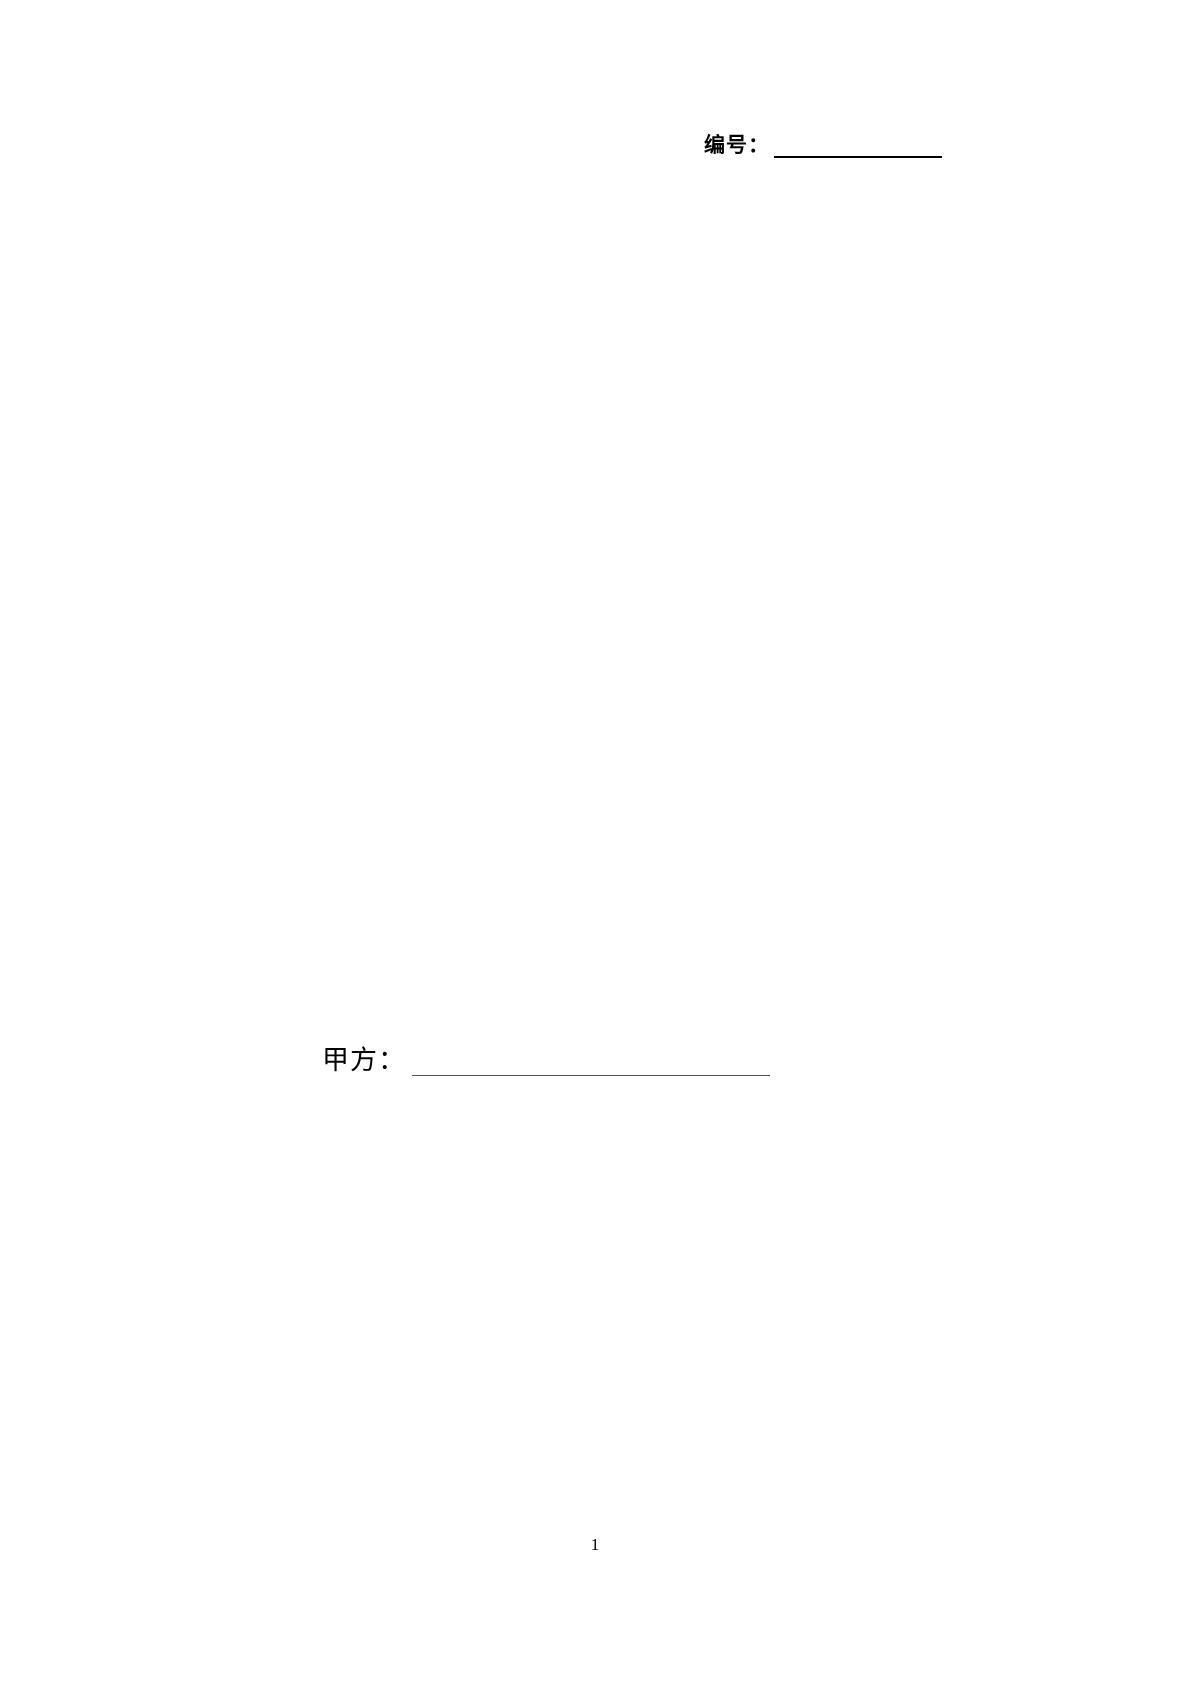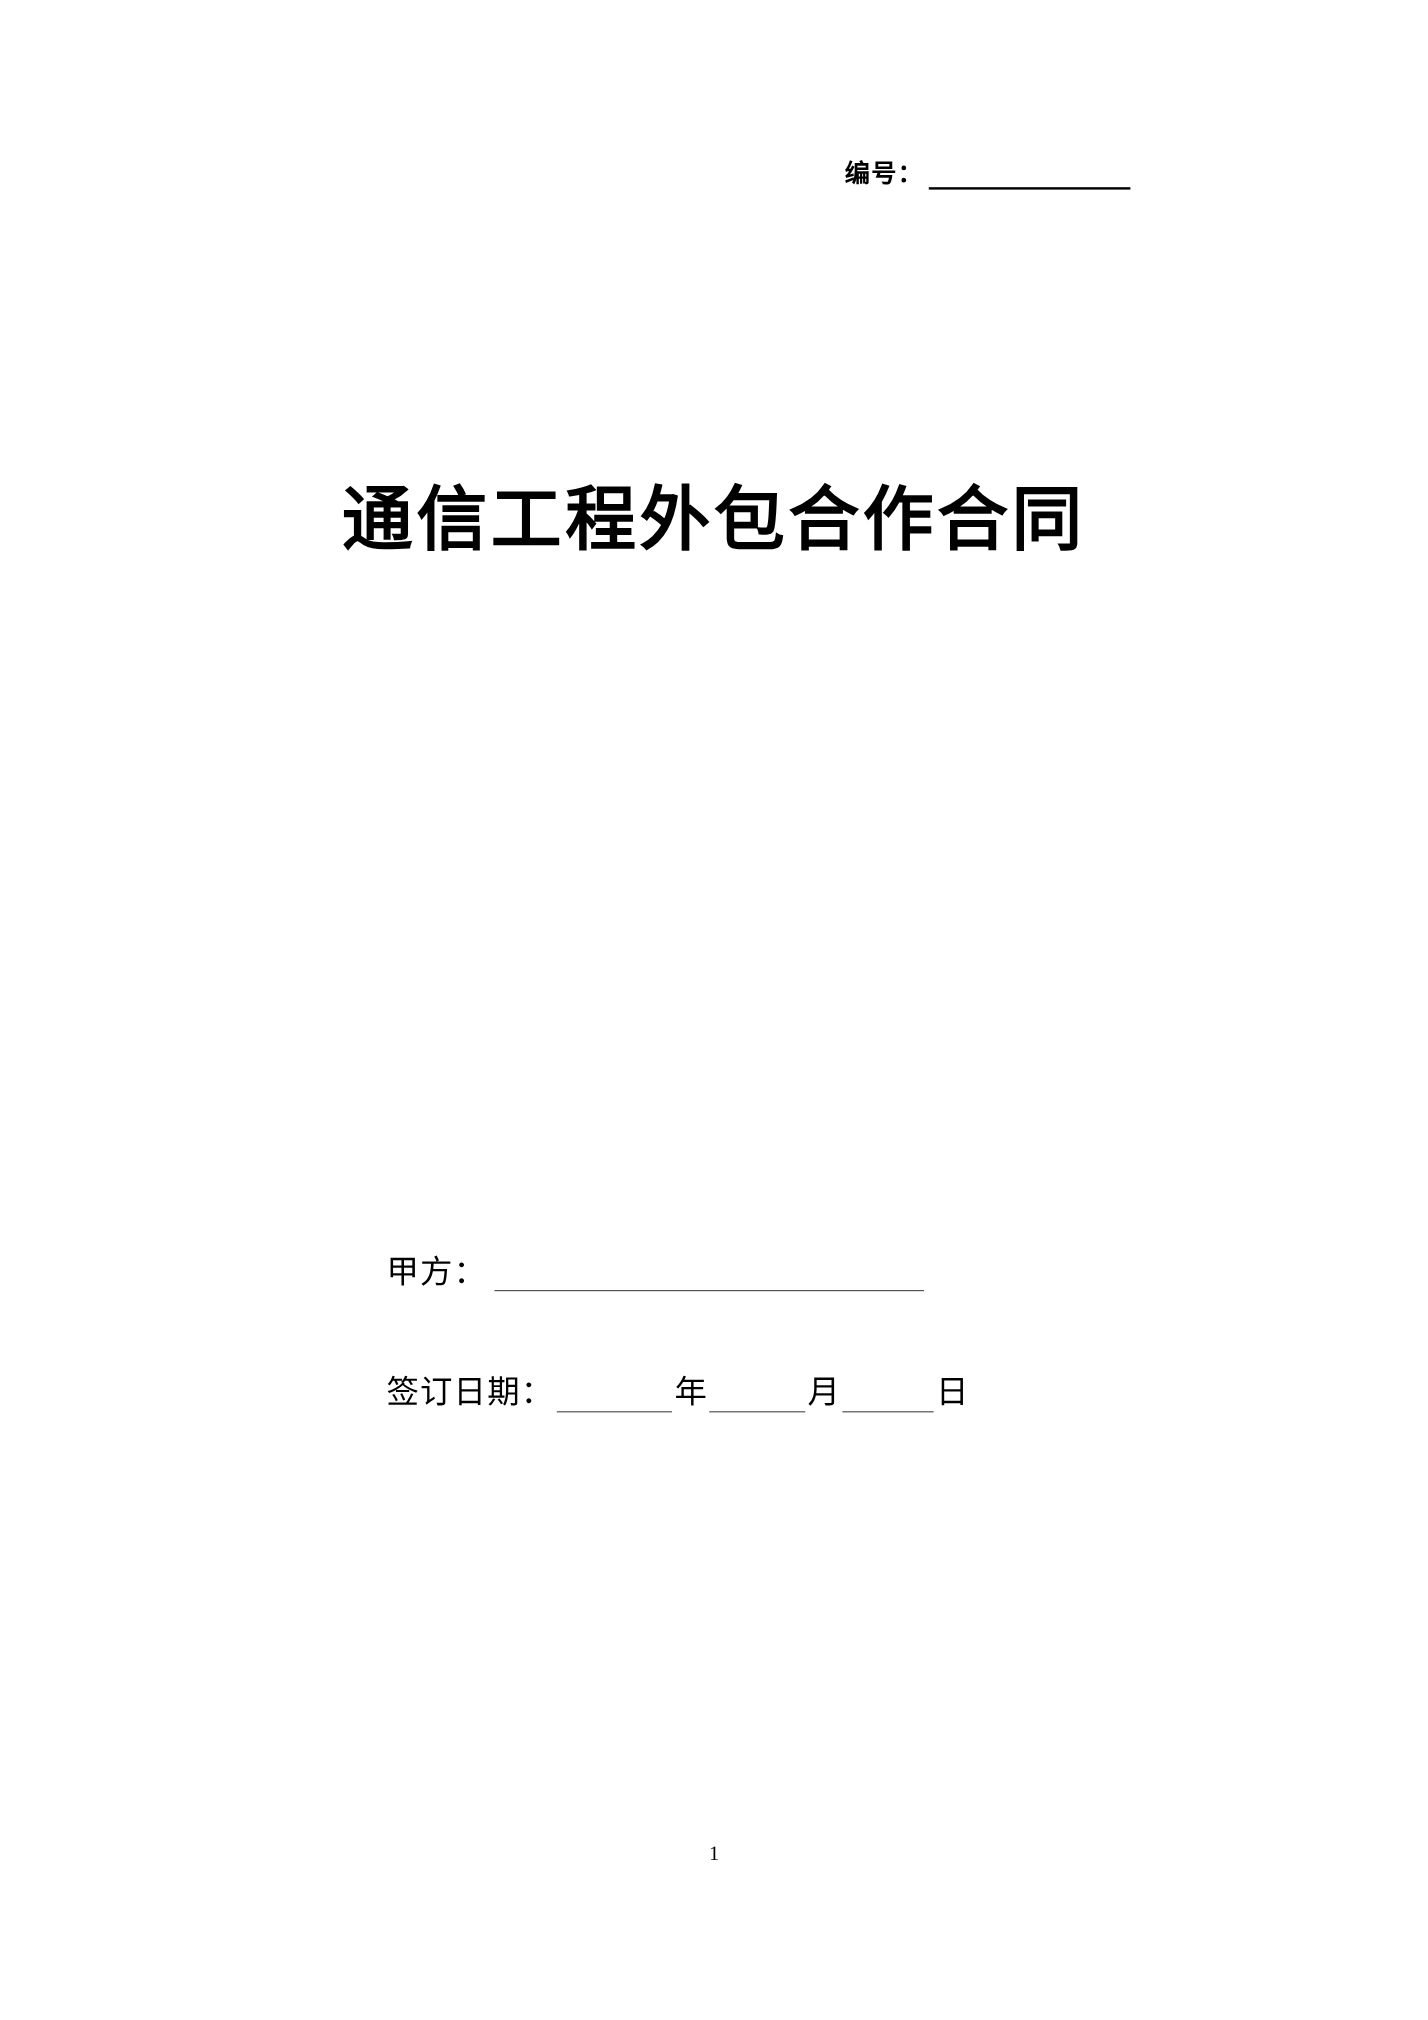--- a/index.html
+++ b/index.html
@@ -129,37 +129,27 @@
 </head>
 <body>
 
 <div class="page">
 
   <div class="serial-row">
     <span class="serial-label">编号：</span>
     <span class="serial-blank"></span>
   </div>
 
-  <div class="doc-title">通信工程外包合作合同</div>
 
   <div class="fields">
 
     <div class="field-row">
       <span class="field-label"><span class="spaced">甲</span><span>方：</span></span>
       <span class="field-line"></span>
     </div>
 
 
-    <div class="date-row">
-      <span class="field-label">签订日期：</span>
-      <span class="date-line w1"></span>
-      <span class="date-unit">年</span>
-      <span class="date-line w2"></span>
-      <span class="date-unit">月</span>
-      <span class="date-line w3"></span>
-      <span class="date-unit">日</span>
-    </div>
 
   </div>
 
   <div class="page-number">1</div>
 
 </div>
 
 </body></html>

